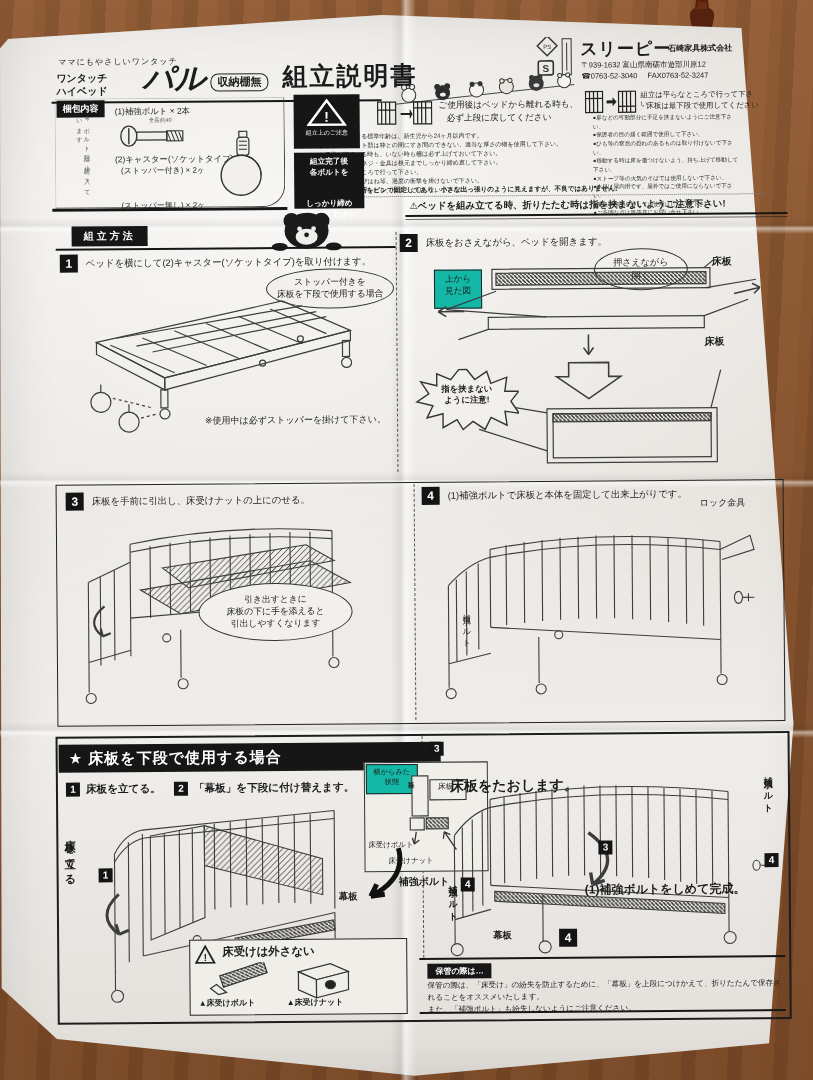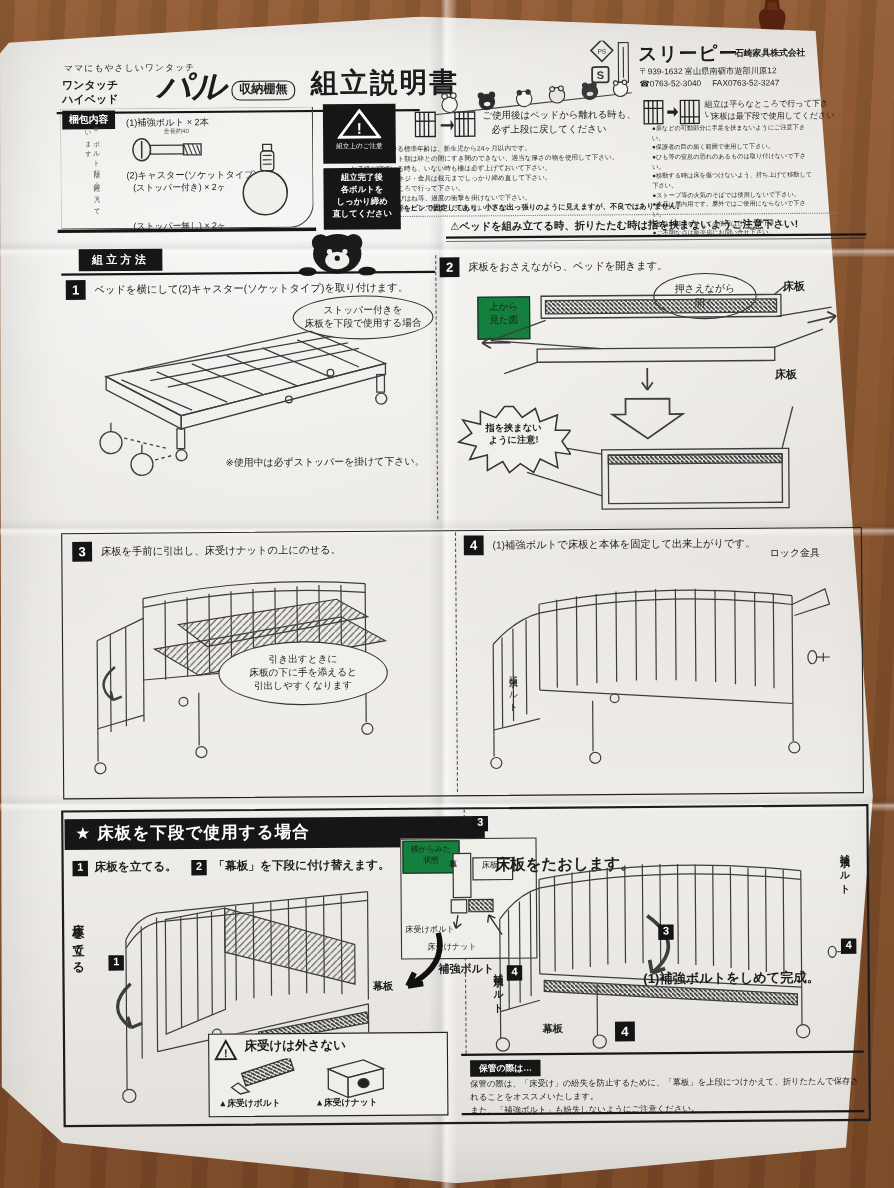--- a/index.html
+++ b/index.html
@@ -24,21 +24,21 @@
   .crease-h{left:0;width:813px;height:16px;
     background:linear-gradient(180deg,rgba(0,0,0,0),rgba(0,0,0,.06) 45%,rgba(255,255,255,.5) 65%,rgba(0,0,0,0));}
   .content{position:absolute;inset:0;transform:rotate(-0.45deg);}
   .abs{position:absolute;}
   .t{line-height:1.25;}
   .sq{display:inline-block;background:#141414;color:#fff;font-weight:bold;text-align:center;}
   .sq18{width:18px;height:18px;line-height:18px;font-size:12px;}
   .sq14{width:14px;height:14px;line-height:14px;font-size:10px;}
   .blackbox{background:#161616;color:#fff;}
   .bubble{border:1.4px solid #333;border-radius:50%;background:#f2f0ec;text-align:center;display:flex;flex-direction:column;justify-content:center;}
-  .boxed{border:1.4px solid #222;background:#15803d;}
+  .boxed{border:1.4px solid #222;background:#14b8a6;}
   .vtext{writing-mode:vertical-rl;text-orientation:upright;letter-spacing:2px;}
   .dashline{border-left:1.6px dashed #555;}
   .thickline{background:#161616;}
   .tiny{font-size:6px;line-height:1.5;color:#2b2b2b;}
   .tiny2{font-size:5.6px;line-height:1.55;color:#2b2b2b;}
   svg{display:block;}
   .lbl{font-weight:bold;}
 </style>
 </head>
 <body>
@@ -189,21 +189,21 @@
   <div class="abs blackbox" style="left:297px;top:94px;width:66px;height:54px;text-align:center;">
     <svg viewBox="0 0 40 28" width="40" height="28" style="margin:4px auto 0;">
       <path d="M20,2 L38,26 L2,26 Z" fill="none" stroke="#fff" stroke-width="2.5"></path>
       <text x="20" y="23" font-size="14" text-anchor="middle" fill="#fff" font-weight="bold">!</text>
     </svg>
     <div style="font-size:6px;color:#fff;margin-top:2px;">組立上のご注意</div>
   </div>
   <div class="abs blackbox" style="left:297px;top:152px;width:66px;height:50px;padding:3px 2px;text-align:center;">
     <div style="font-size:7.6px;font-weight:bold;line-height:1.45;">組立完了後</div>
     <div style="font-size:7.6px;font-weight:bold;line-height:1.45;">各ボルトを</div>
-    <div style="font-size:7.6px;font-weight:bold;line-height:1.45;">しっかり締め</div>
+    <div style="font-size:7.6px;font-weight:bold;line-height:1.45;margin-top:20px;">しっかり締め</div>
     <div style="font-size:7.6px;font-weight:bold;line-height:1.45;">直してください</div>
   </div>
 
   <div class="abs" style="left:58px;top:96px;width:228px;height:108px;border:1.6px solid #444;border-radius:0 0 22px 0;border-top-color:rgba(68,68,68,.25);border-left-color:rgba(68,68,68,.25);"></div>
   <div class="abs blackbox" style="left:60px;top:98px;font-size:9px;font-weight:bold;padding:2px 6px;">梱包内容</div>
   <div class="abs t vtext" style="left:78px;top:112px;font-size:6px;height:86px;color:#555;">※ボルト類は小袋に入っています</div>
   <div class="abs t" style="left:118px;top:104px;font-size:8.4px;">(1)補強ボルト × 2本</div>
   <div class="abs t" style="left:152px;top:115px;font-size:5.6px;color:#555;">全長約40</div>
   <div class="abs" style="left:122px;top:122px;width:70px;height:24px;">
     <svg viewBox="0 0 70 24" width="70" height="24">

